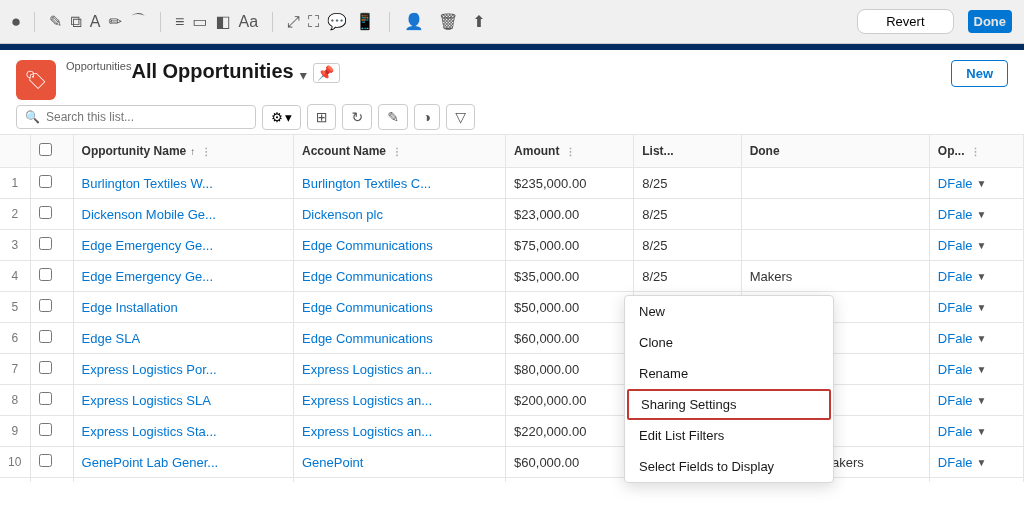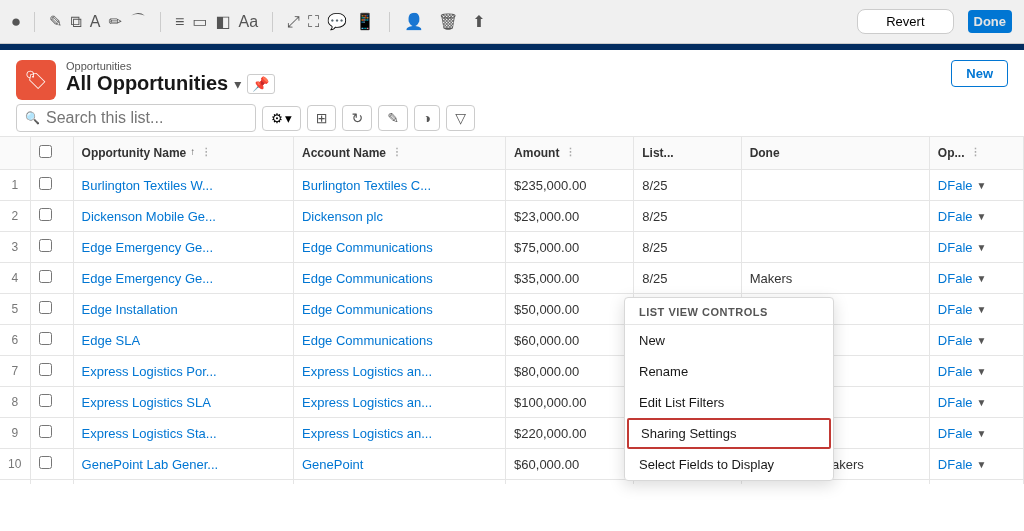--- a/index.html
+++ b/index.html
@@ -42,23 +42,23 @@
       justify-content: space-between;
     }
     .page-header-left { display: flex; align-items: flex-start; gap: 10px; }
     .app-icon {
       width: 40px; height: 40px;
       background: #e8543a;
       border-radius: 6px;
       display: flex; align-items: center; justify-content: center;
       color: white; font-size: 18px;
     }
-    .page-title-area { display: flex; flex-direction: column; }
+    .page-title-area { display: flex; flex-direction: row; }
     .breadcrumb-label { font-size: 11px; color: #555; }
-    .page-title-row { display: flex; align-items: center; gap: 6px; }
+    .page-title-row { display: flex; align-items: flex-end; gap: 6px; }
     .page-title { font-size: 20px; font-weight: 700; color: #181818; }
     .chevron-down { color: #555; font-size: 14px; cursor: pointer; }
     .pin-icon { color: #555; font-size: 14px; cursor: pointer; border: 1px solid #ccc; border-radius: 3px; padding: 1px 4px; }
     .header-actions { display: flex; gap: 8px; align-items: center; }
     .btn-new { background: white; border: 1px solid #0176d3; color: #0176d3; border-radius: 4px; padding: 5px 14px; font-size: 13px; font-weight: 600; cursor: pointer; }
     .btn-printable { background: white; border: 1px solid #0176d3; color: #0176d3; border-radius: 4px; padding: 5px 14px; font-size: 13px; font-weight: 600; cursor: pointer; }
 
     
     .subtitle-row {
       padding: 4px 16px 6px 16px;
@@ -73,21 +73,21 @@
       align-items: center;
       gap: 6px;
       border-bottom: 1px solid #e5e5e5;
     }
     .search-box {
       display: flex; align-items: center;
       border: 1px solid #ccc; border-radius: 4px;
       padding: 4px 8px; gap: 6px;
       width: 240px; background: white;
     }
-    .search-box input { border: none; outline: none; font-size: 16px; width: 100%; background: transparent; color: #555; }
+    .search-box input { border: none; outline: none; font-size: 12px; width: 100%; background: transparent; color: #555; }
     .search-icon { color: #888; font-size: 12px; }
     .gear-btn {
       background: white; border: 1px solid #ccc; border-radius: 4px;
       padding: 4px 8px; cursor: pointer; display: flex; align-items: center; gap: 2px;
     }
     .icon-btn {
       background: white; border: 1px solid #ccc; border-radius: 4px;
       padding: 4px 8px; cursor: pointer; font-size: 14px; color: #555;
     }
 
@@ -99,21 +99,21 @@
       border-bottom: 1px solid #e5e5e5;
       border-right: 1px solid #e5e5e5;
       padding: 8px 8px;
       text-align: left;
       font-size: 12px;
       font-weight: 700;
       color: #333;
       white-space: nowrap;
     }
     thead th:first-child { width: 30px; }
-    thead th .col-header { display: flex; align-items: flex-start; gap: 4px; }
+    thead th .col-header { display: flex; align-items: center; gap: 4px; }
     tbody tr { border-bottom: 1px solid #e5e5e5; }
     tbody td {
       padding: 7px 8px;
       font-size: 13px;
       color: #333;
       border-right: 1px solid #e5e5e5;
       white-space: nowrap;
     }
     td.row-num { color: #777; font-size: 12px; text-align: center; }
     td.link-cell a { color: #0176d3; text-decoration: none; }
@@ -378,21 +378,21 @@
         <a href="#" style="color:#0176d3;text-decoration:none;">DFale</a>
         <span style="cursor:pointer;color:#555;font-size:10px;">▼</span>
       </div>
     </td>
   </tr>
             <tr>
     <td class="row-num">8</td>
     <td><input type="checkbox" style=""></td>
     <td class="link-cell"><a href="#">Express Logistics SLA</a></td>
     <td class="link-cell"><a href="#">Express Logistics an...</a></td>
-    <td>$100,000.00</td>
+    <td>$200,000.00</td>
     <td>8/25</td>
     <td>analysis</td>
     <td>
       <div style="display:flex;align-items:center;gap:4px;">
         <a href="#" style="color:#0176d3;text-decoration:none;">DFale</a>
         <span style="cursor:pointer;color:#555;font-size:10px;">▼</span>
       </div>
     </td>
   </tr>
             <tr>
@@ -435,23 +435,23 @@
     <td>Closed Won</td>
     <td>
       
     </td>
   </tr>
           </tbody>
       </table>
     </div>
 
     <div class="dropdown-overlay">
-      <div class="dropdown-header">LIST VIEW CONTROLS</div>
       <div id="dropdown-items-container">
           <div class="dropdown-item">New</div>
+          <div class="dropdown-item">Clone</div>
           <div class="dropdown-item">Rename</div>
+          <div class="dropdown-item highlighted">Sharing Settings</div>
           <div class="dropdown-item">Edit List Filters</div>
-          <div class="dropdown-item highlighted">Sharing Settings</div>
           <div class="dropdown-item">Select Fields to Display</div>
         </div>
     </div>
   </div>
 </div>
 
 </body></html>

